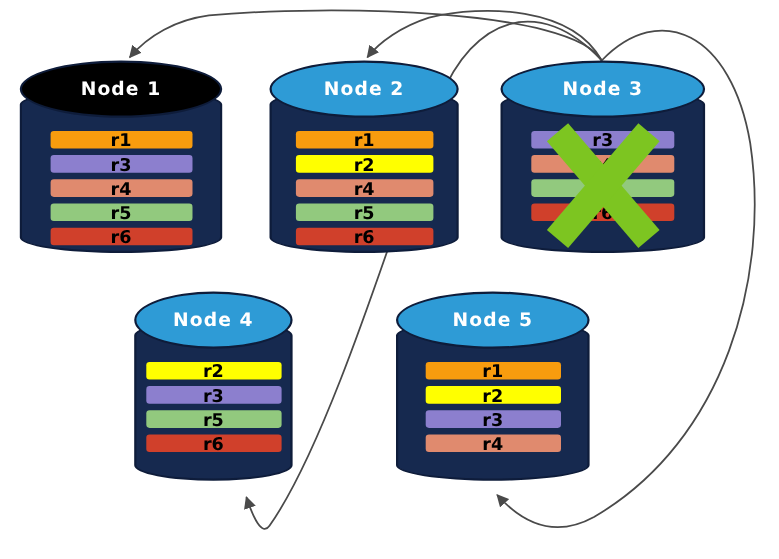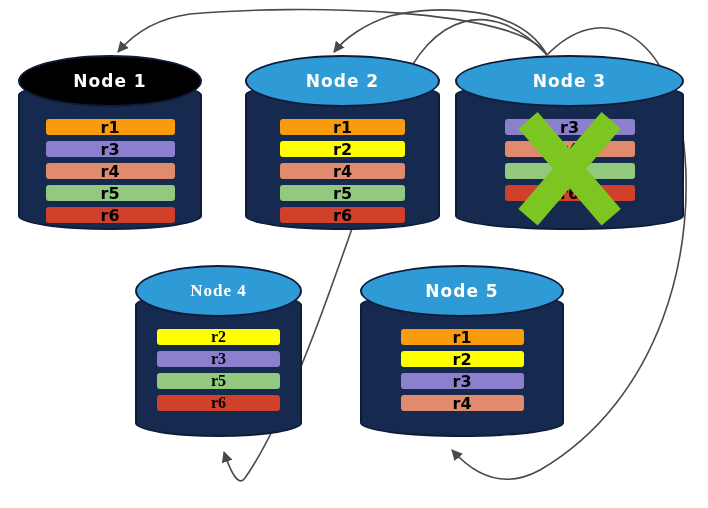--- a/index.html
+++ b/index.html
@@ -74,62 +74,62 @@
           <span class="node-label">Node  1</span>
         </div>
         <div class="rows" style="top: 64px;">
           <div class="row" style="background: rgb(248, 156, 14); width: 129px;">r1</div>
           <div class="row" style="background: rgb(140, 127, 206); width: 129px;">r3</div>
           <div class="row" style="background: rgb(224, 138, 110); width: 129px;">r4</div>
           <div class="row" style="background: rgb(146, 201, 126); width: 129px;">r5</div>
           <div class="row" style="background: rgb(208, 64, 43); width: 129px;">r6</div>
         </div>
       </div>
-      <div class="node" style="left: 245px; top: 55px; width: 195px; height: 175px;">
+      <div class="node" style="left: 245px; top: 55px; width: 172px; height: 175px;">
         <div class="cyl-body" style="top: 26px; height: 149px; background: rgb(22, 41, 79); border-color: rgb(14, 28, 58);"></div>
         <div class="cyl-top" style="height: 52px; background: rgb(46, 155, 214); border-color: rgb(14, 28, 58);">
           <span class="node-label">Node  2</span>
         </div>
         <div class="rows" style="top: 64px;">
           <div class="row" style="background: rgb(248, 156, 14); width: 125px;">r1</div>
           <div class="row" style="background: rgb(255, 255, 0); width: 125px;">r2</div>
           <div class="row" style="background: rgb(224, 138, 110); width: 125px;">r4</div>
           <div class="row" style="background: rgb(146, 201, 126); width: 125px;">r5</div>
           <div class="row" style="background: rgb(208, 64, 43); width: 125px;">r6</div>
         </div>
       </div>
-      <div class="node" style="left: 455px; top: 55px; width: 186px; height: 175px; padding-left: 43px;">
+      <div class="node" style="left: 455px; top: 55px; width: 186px; height: 175px;">
         <div class="cyl-body" style="top: 26px; height: 149px; background: rgb(22, 41, 79); border-color: rgb(14, 28, 58);"></div>
         <div class="cyl-top" style="height: 52px; background: rgb(46, 155, 214); border-color: rgb(14, 28, 58);">
           <span class="node-label">Node  3</span>
         </div>
         <div class="rows" style="top: 64px;">
           <div class="row" style="background: rgb(140, 127, 206); width: 130px;">r3</div>
           <div class="row" style="background: rgb(224, 138, 110); width: 130px;">r4</div>
           <div class="row" style="background: rgb(146, 201, 126); width: 130px;">r5</div>
           <div class="row" style="background: rgb(208, 64, 43); width: 130px;">r6</div>
         </div>
         <svg class="xmark" viewBox="0 0 100 100" style="left: 10%; top: 32%; width: 80%; height: 66%;">
           <path d="M 14,8 L 86,92" stroke="#7DC521" stroke-width="22" stroke-linecap="butt" fill="none"></path>
           <path d="M 86,8 L 14,92" stroke="#7DC521" stroke-width="22" stroke-linecap="butt" fill="none"></path>
         </svg>
       </div>
-      <div class="node" style="left: 135px; top: 265px; width: 167px; height: 172px; font-family: Liberation Serif, serif;">
+      <div class="node" style="left: 122px; top: 265px; width: 144px; height: 172px;">
         <div class="cyl-body" style="top: 26px; height: 146px; background: rgb(22, 41, 79); border-color: rgb(14, 28, 58);"></div>
         <div class="cyl-top" style="height: 52px; background: rgb(46, 155, 214); border-color: rgb(14, 28, 58);">
           <span class="node-label">Node  4</span>
         </div>
         <div class="rows" style="top: 64px;">
           <div class="row" style="background: rgb(255, 255, 0); width: 123px;">r2</div>
           <div class="row" style="background: rgb(140, 127, 206); width: 123px;">r3</div>
           <div class="row" style="background: rgb(146, 201, 126); width: 123px;">r5</div>
           <div class="row" style="background: rgb(208, 64, 43); width: 123px;">r6</div>
         </div>
       </div>
-      <div class="node" style="left: 360px; top: 265px; width: 204px; height: 172px;">
+      <div class="node" style="left: 360px; top: 265px; width: 176px; height: 172px;">
         <div class="cyl-body" style="top: 26px; height: 146px; background: rgb(22, 41, 79); border-color: rgb(14, 28, 58);"></div>
         <div class="cyl-top" style="height: 52px; background: rgb(46, 155, 214); border-color: rgb(14, 28, 58);">
           <span class="node-label">Node  5</span>
         </div>
         <div class="rows" style="top: 64px;">
           <div class="row" style="background: rgb(248, 156, 14); width: 123px;">r1</div>
           <div class="row" style="background: rgb(255, 255, 0); width: 123px;">r2</div>
           <div class="row" style="background: rgb(140, 127, 206); width: 123px;">r3</div>
           <div class="row" style="background: rgb(224, 138, 110); width: 123px;">r4</div>
         </div>

